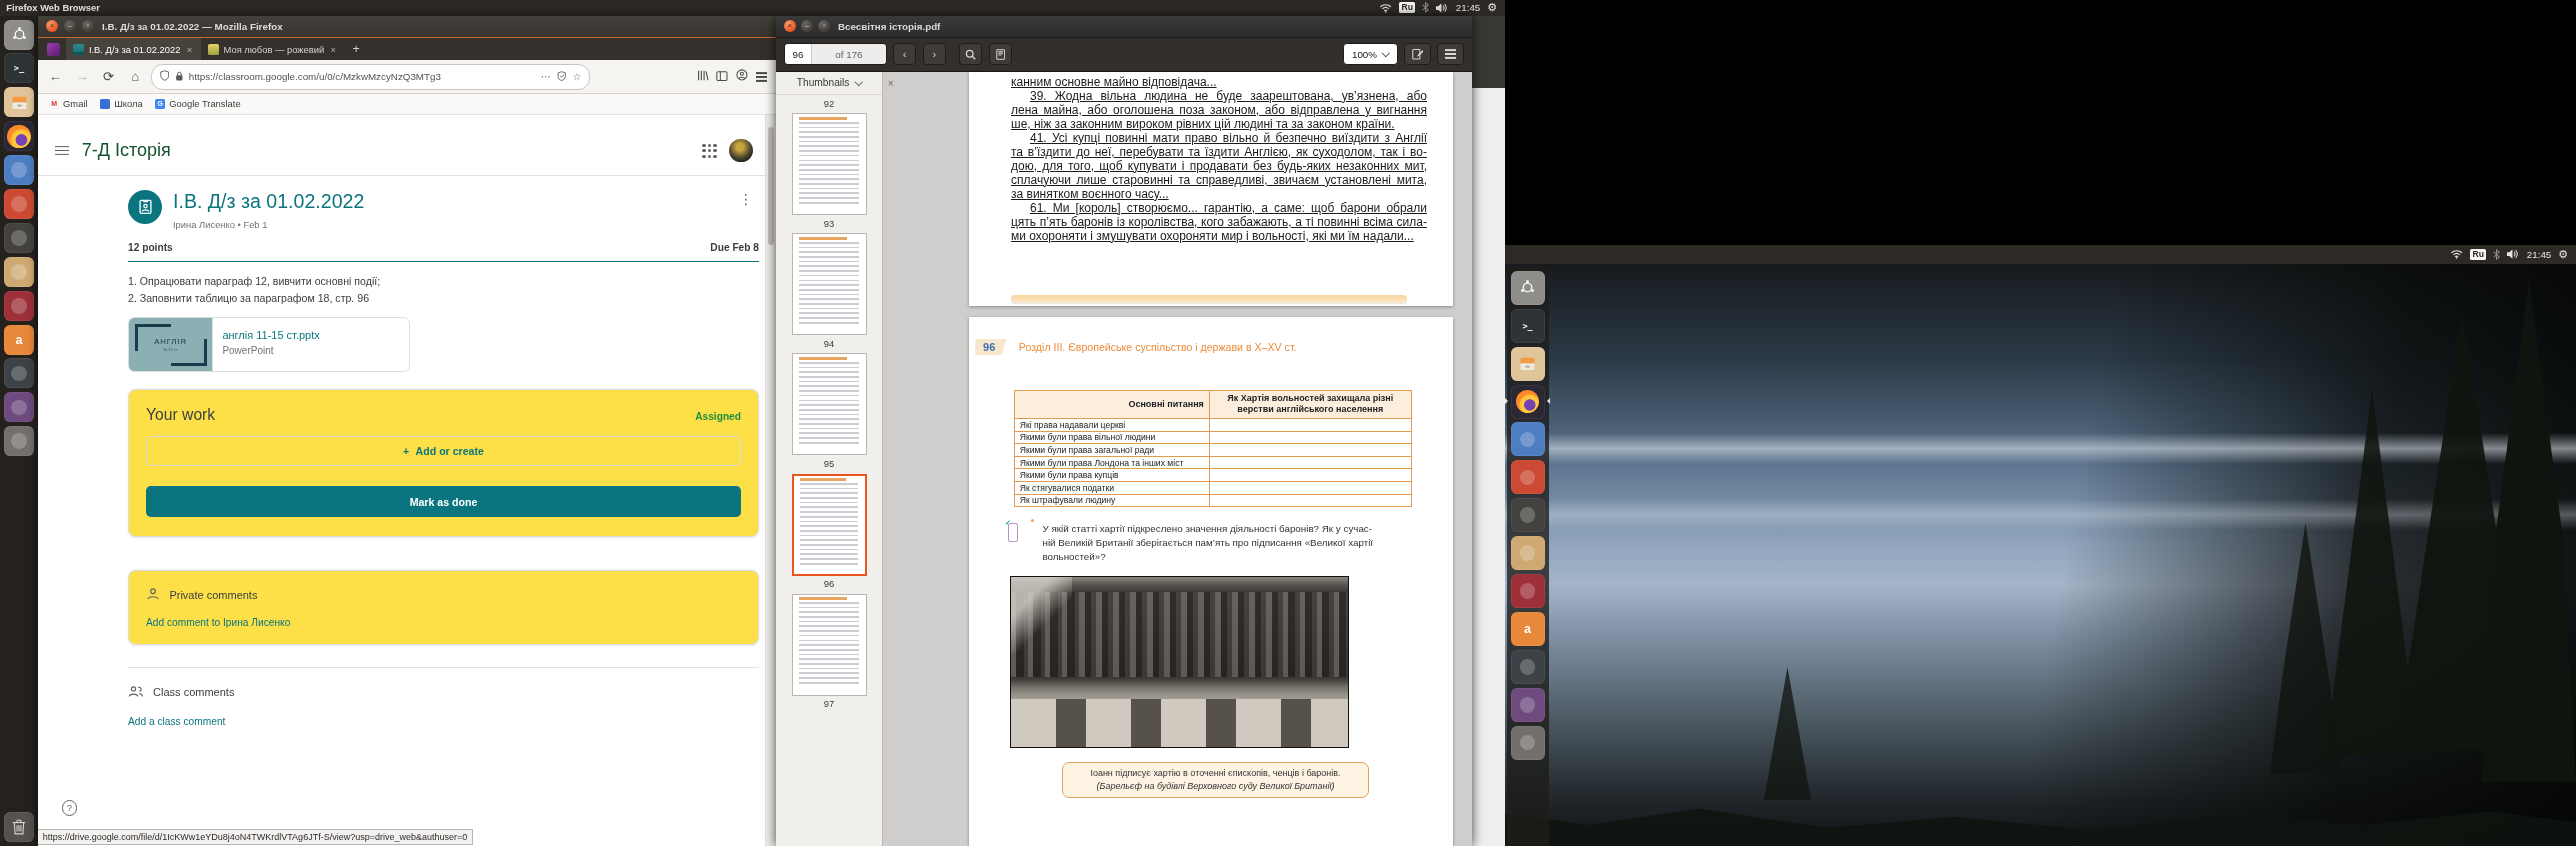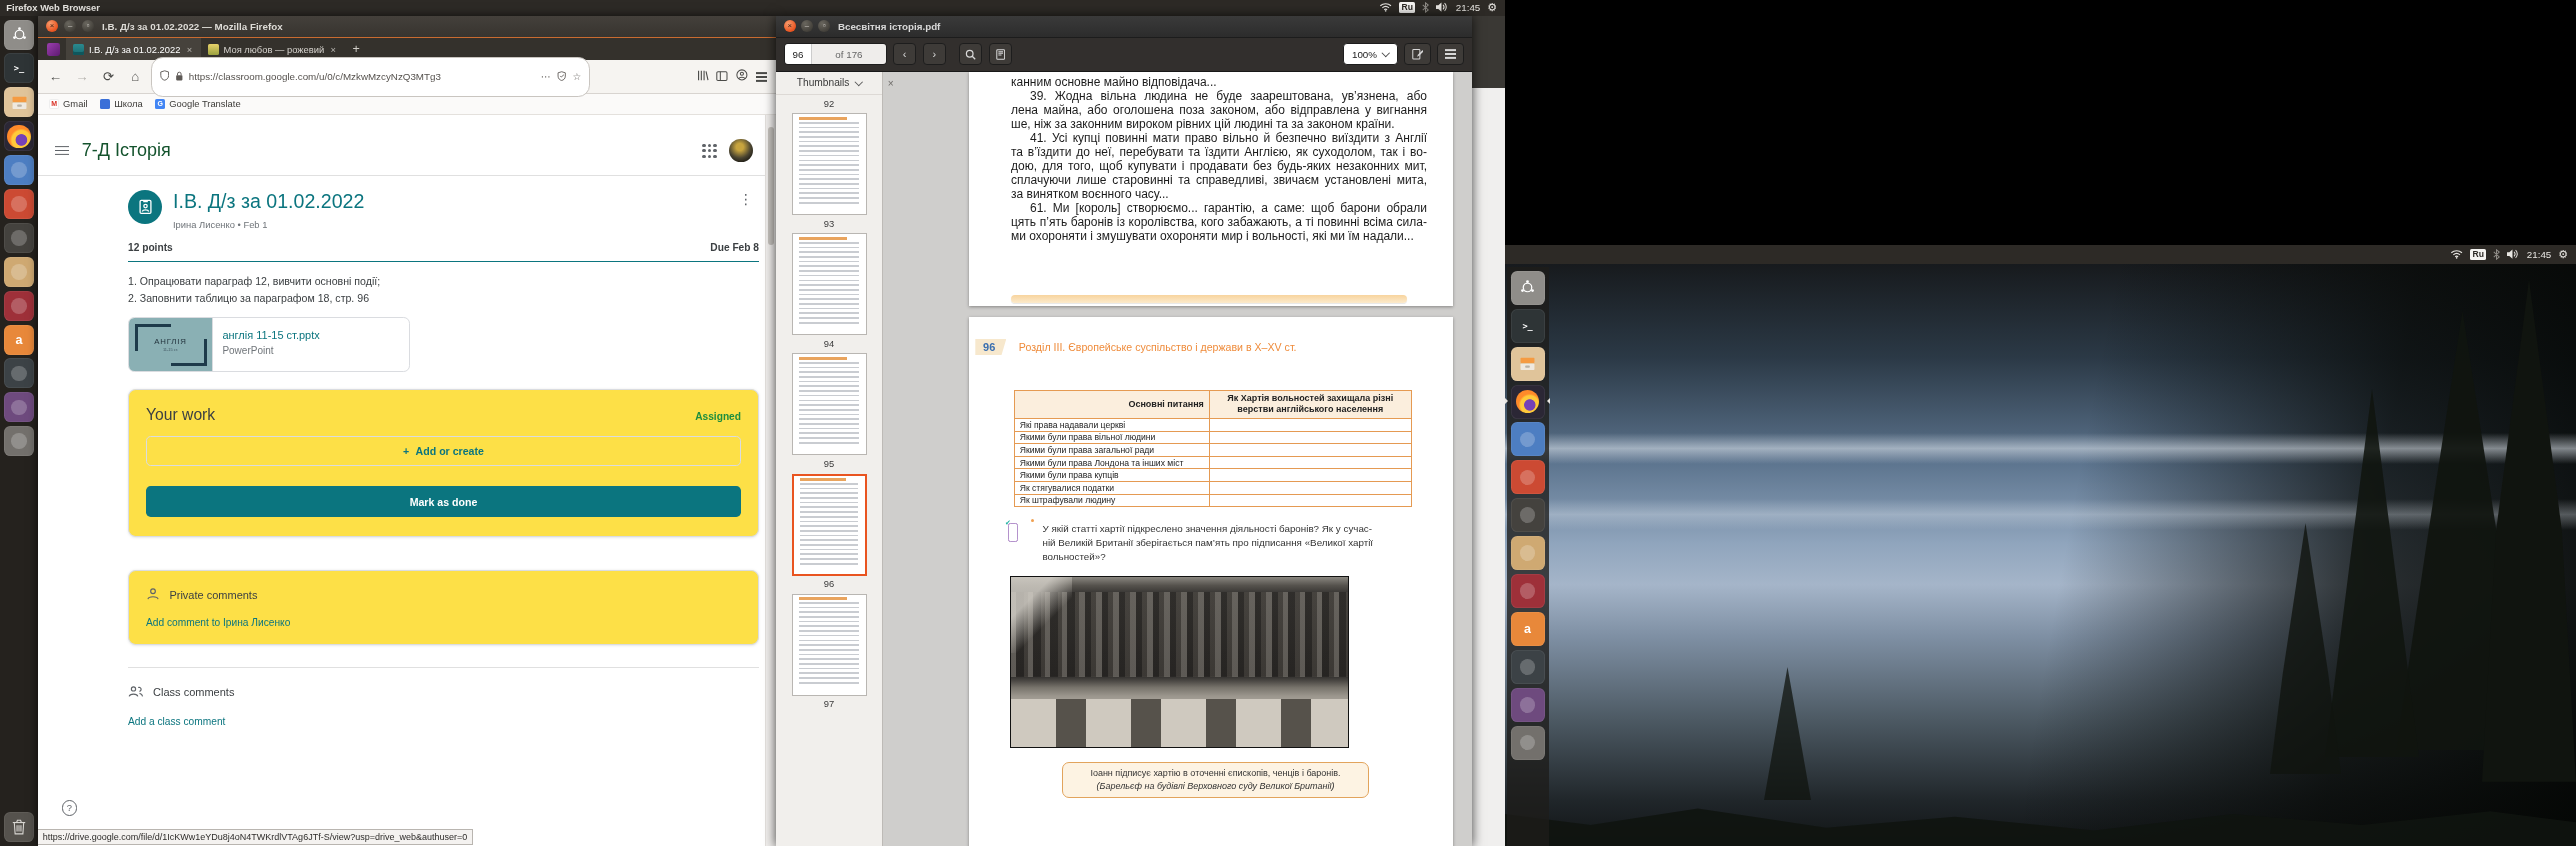--- a/index.html
+++ b/index.html
@@ -3,21 +3,21 @@
 <meta charset="utf-8">
 <style>
   html,body{margin:0;padding:0;background:#000;}
   *{box-sizing:border-box;font-family:"Liberation Sans",sans-serif;}
   .stage{position:relative;width:2576px;height:847px;background:#000;overflow:hidden;}
   .abs{position:absolute;}
 
   
   .toppanel{background:#2d2a26;color:#e8e6e2;display:flex;align-items:center;font-size:9.4px;}
   .panel-title{font-weight:bold;padding-left:6.3px;}
-  .tray{margin-left:auto;display:flex;align-items:flex-start;gap:7px;padding-right:7.8px;}
+  .tray{margin-left:auto;display:flex;align-items:center;gap:7px;padding-right:7.8px;}
   .tray svg{display:block;}
   .kbd-badge{background:#f5f4f2;color:#2d2a26;font-weight:bold;font-size:8.6px;padding:0 2.4px;border-radius:1.6px;line-height:11px;}
   .tray-time{font-size:9.8px;}
   .gearglyph{font-size:11px;line-height:11px;}
 
   
   .dock{background:rgba(38,35,32,0.92);display:flex;flex-direction:column;align-items:center;padding-top:3.9px;gap:3.9px;}
   .dock-tile{width:30px;height:30px;border-radius:6.3px;position:relative;display:flex;align-items:center;justify-content:center;flex:none;box-shadow:inset 0 0 0 0.8px rgba(255,255,255,0.08);}
   .dock-right .dock-tile{width:34px;height:34px;}
   .tile-glyph{color:#fff;font-weight:bold;font-size:10.2px;}
@@ -43,21 +43,21 @@
   .tab.active{background:#46423c;color:#fff;}
   .fav{width:11px;height:11px;border-radius:1.6px;flex:none;}
   .fav-classroom{background:linear-gradient(#2b8a8f,#176a70);box-shadow:inset 0 -3.1px 0 #0f565c;}
   .fav-photo{background:linear-gradient(#e8d26a,#9aa13f);}
   .tab-label{white-space:nowrap;overflow:hidden;text-overflow:ellipsis;}
   .tab-close{font-size:9.4px;color:#b5b2ad;padding:0 1.6px;}
   .newtab{font-size:12.5px;color:#cfccc7;padding:0 7.8px;}
   .ff-nav{background:#f6f4f1;display:flex;align-items:center;height:34px;border-bottom:0.8px solid #d8d4d0;padding:0 6.3px;gap:4.7px;}
   .navbtn{font-size:13.3px;color:#4a4a48;width:22px;height:22px;display:flex;align-items:center;justify-content:center;border-radius:3.1px;}
   .navbtn.dis{color:#b5b2ae;}
-  .urlbar{flex:1;max-width:439px;height:40px;background:#fff;border:0.8px solid #c9c5c0;border-radius:11.8px;display:flex;align-items:center;padding:0 7.8px;gap:5.5px;font-size:9.8px;color:#55514d;}
+  .urlbar{flex:1;max-width:439px;height:26px;background:#fff;border:0.8px solid #c9c5c0;border-radius:11.8px;display:flex;align-items:center;padding:0 7.8px;gap:5.5px;font-size:9.8px;color:#55514d;}
   .url-text{flex:1;white-space:nowrap;overflow:hidden;}
   .url-actions{display:flex;align-items:center;gap:6.3px;color:#5d5955;}
   .right-icons{display:flex;align-items:center;gap:7.8px;margin-left:auto;padding-right:3.1px;color:#4a4a48;}
   .hbars{width:11px;height:1.6px;background:#4a4a48;box-shadow:0 3.9px 0 #4a4a48,0 -3.9px 0 #4a4a48;}
   .ff-bookmarks{background:#fbfaf9;display:flex;align-items:center;height:20.4px;font-size:9.4px;color:#3d3b38;gap:12.5px;padding:0 11px;border-bottom:0.8px solid #e4e1dd;}
   .bm{display:flex;align-items:center;gap:3.9px;}
   .bm-fav{width:10.2px;height:10.2px;border-radius:1.6px;display:flex;align-items:center;justify-content:center;color:#fff;font-size:7px;font-weight:bold;}
   .ff-content{background:#fff;position:relative;overflow:hidden;}
 
   
@@ -124,21 +124,21 @@
   .side-head{width:100%;height:23.5px;display:flex;align-items:center;justify-content:center;gap:6.3px;color:#3a3a3a;font-size:10.2px;border-bottom:0.8px solid #ddd9d5;background:#f1efec;}
   .thumb-list{display:flex;flex-direction:column;align-items:center;width:100%;overflow:hidden;}
   .thumb{width:75px;height:102px;background:#fff;border:0.8px solid #b9b6b2;margin-top:4.7px;position:relative;}
   .thumb.sel{border:2.4px solid #e95420;}
   .thumb-label{font-size:9.4px;color:#3a3a3a;margin-top:2.4px;}
   .thumb-tex{position:absolute;left:6.3px;right:6.3px;top:7.8px;bottom:7.8px;background:repeating-linear-gradient(180deg,#c9ccd1 0 1.6px,transparent 1.6px 4.7px);}
   .thumb-head{position:absolute;left:6.3px;right:19px;top:2.4px;height:3.1px;background:#e9a45e;}
   .pdf-main{position:relative;flex:1;overflow:hidden;background:#cfcecc;}
   .side-x{position:absolute;left:4.7px;top:6.3px;color:#6e6c69;font-size:10.2px;}
   .page{position:absolute;background:#fff;box-shadow:0 0.8px 3.1px rgba(0,0,0,0.35);}
-  .ptext{position:absolute;left:42px;right:26px;font-family:"Liberation Serif",serif;font-size:12px;color:#1c1c1c;}
+  .ptext{position:absolute;left:42px;right:26px;font-family:"Liberation Serif",serif;font-size:12px;color:#1c1c1c;text-decoration:underline;}
   .pline{height:14px;line-height:14px;white-space:nowrap;}
   .pline.just{text-align:justify;text-align-last:justify;white-space:normal;height:14px;overflow:hidden;}
   .pline.ind{text-indent:19px;}
   .hl-bar2{position:absolute;left:42px;right:46px;height:7.8px;border-radius:3.9px;background:linear-gradient(180deg,#f8d49e,#fceacc);box-shadow:0 0.8px 0.8px rgba(0,0,0,0.12);}
   .pb-headrow{position:absolute;left:0;right:0;display:flex;align-items:center;}
   .pb-pagetab{background:#f7e8cd;color:#3a6fb0;font-weight:bold;font-size:11px;padding:2.4px 11px 2.4px 7.8px;clip-path:polygon(0 0,100% 0,84% 100%,0 100%);}
   .pb-section{color:#ef8c3c;font-size:10.6px;margin-left:12.5px;}
   .ptable{position:absolute;border-collapse:collapse;}
   .ptable th,.ptable td{border:0.8px solid #e59a52;}
   .ptable th{background:#fbeedd;font-size:9px;color:#222;padding:2.4px 4.7px;line-height:1.25;}

